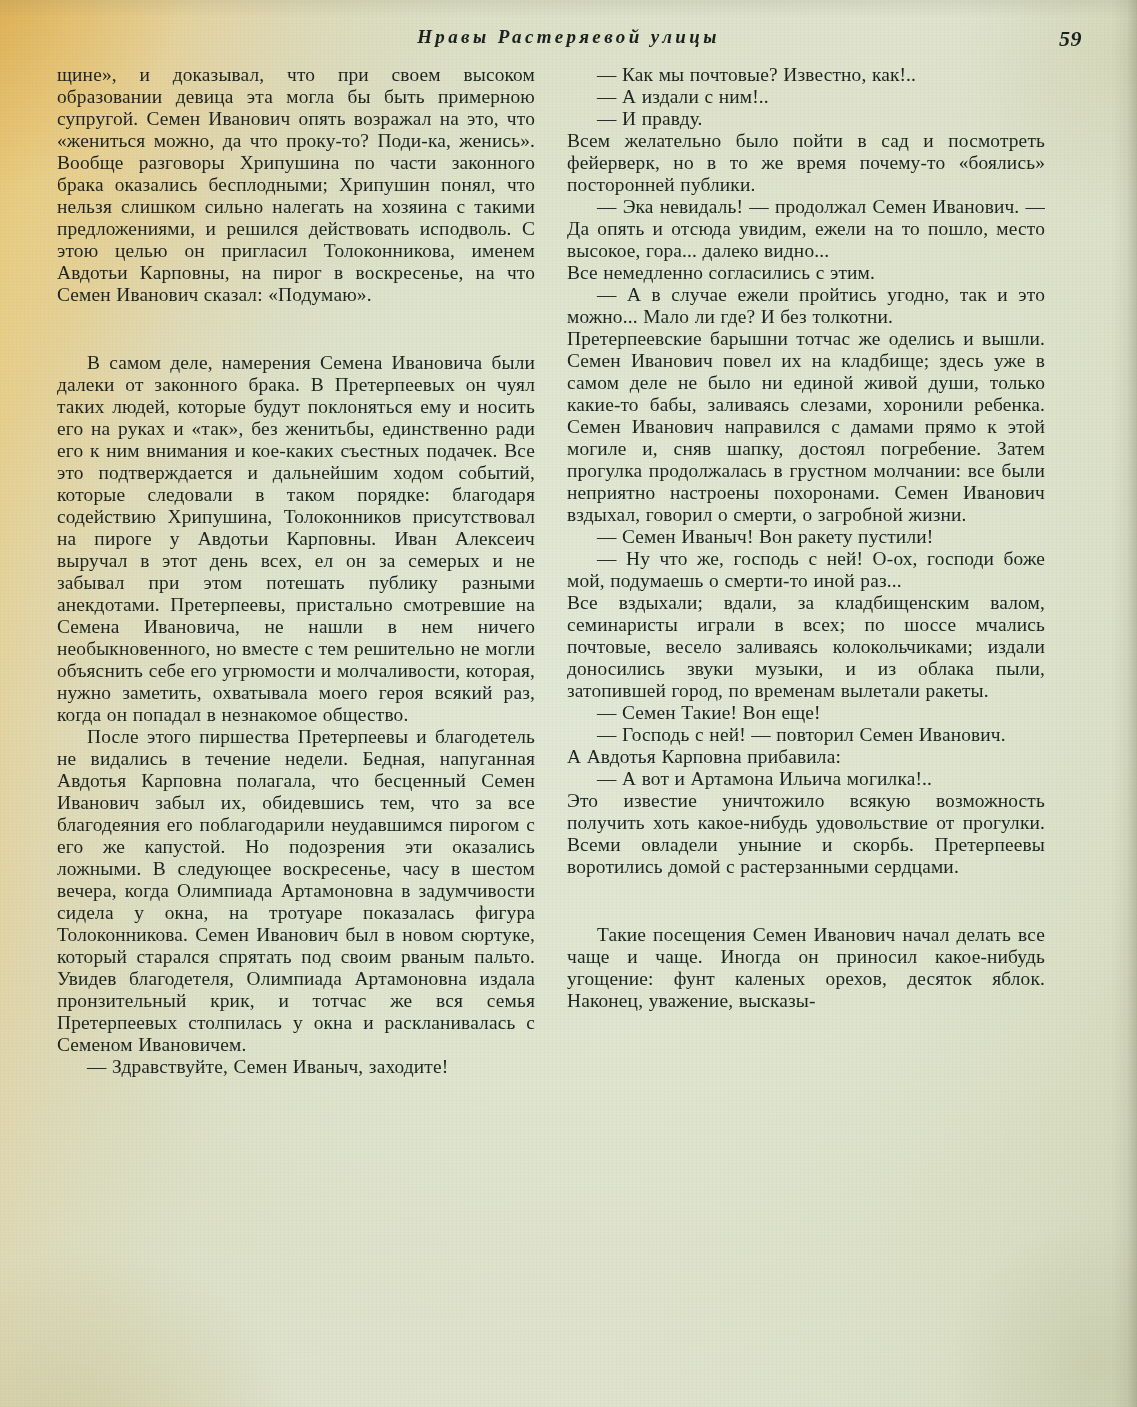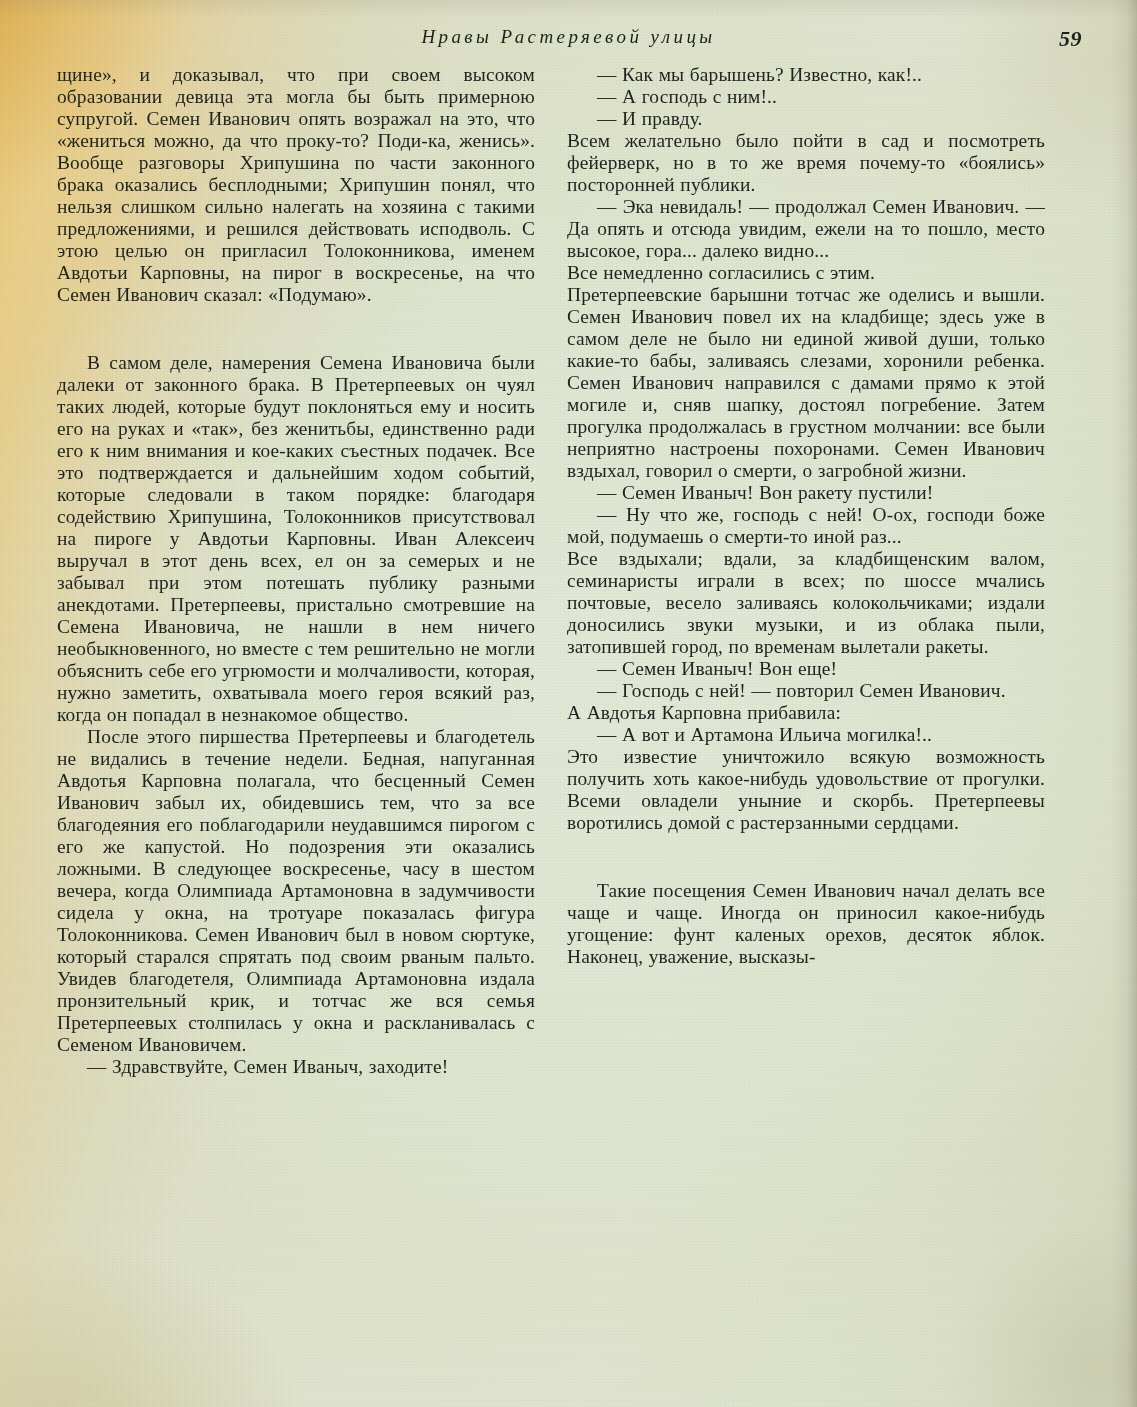--- a/index.html
+++ b/index.html
@@ -77,21 +77,21 @@
     right: 55px;
     height: 30px;
   }
 
   .running-title {
     position: absolute;
     left: 0;
     right: 0;
     text-align: center;
     font-style: italic;
-    font-weight: 400;
+    font-weight: 700;
     font-size: 19px;
     letter-spacing: 3.4px;
     color: #1b211c;
     white-space: nowrap;
   }
 
   .folio {
     position: absolute;
     right: 0;
     top: 0;
@@ -149,31 +149,32 @@
 
     <div class="columns">
       <div class="column">
           <p class="noindent">щине», и доказывал, что при своем высоком образовании девица эта могла бы быть примерною супругой. Семен Иванович опять возражал на это, что «жениться можно, да что проку-то? Поди-ка, женись». Вообще разговоры Хрипушина по части законного брака оказались бесплодными; Хрипушин понял, что нельзя слишком сильно налегать на хозяина с такими предложениями, и решился действовать исподволь. С этою целью он пригласил Толоконникова, именем Авдотьи Карповны, на пирог в воскресенье, на что Семен Иванович сказал: «Подумаю».</p>
           <div class="section-gap"></div>
           <p>В самом деле, намерения Семена Ивановича были далеки от законного брака. В Претерпеевых он чуял таких людей, которые будут поклоняться ему и носить его на руках и «так», без женитьбы, единственно ради его к ним внимания и кое-каких съестных подачек. Все это подтверждается и дальнейшим ходом событий, которые следовали в таком порядке: благодаря содействию Хрипушина, Толоконников присутствовал на пироге у Авдотьи Карповны. Иван Алексеич выручал в этот день всех, ел он за семерых и не забывал при этом потешать публику разными анекдотами. Претерпеевы, пристально смотревшие на Семена Ивановича, не нашли в нем ничего необыкновенного, но вместе с тем решительно не могли объяснить себе его угрюмости и молчаливости, которая, нужно заметить, охватывала моего героя всякий раз, когда он попадал в незнакомое общество.</p>
           <p>После этого пиршества Претерпеевы и благодетель не видались в течение недели. Бедная, напуганная Авдотья Карповна полагала, что бесценный Семен Иванович забыл их, обидевшись тем, что за все благодеяния его поблагодарили неудавшимся пирогом с его же капустой. Но подозрения эти оказались ложными. В следующее воскресенье, часу в шестом вечера, когда Олимпиада Артамоновна в задумчивости сидела у окна, на тротуаре показалась фигура Толоконникова. Семен Иванович был в новом сюртуке, который старался спрятать под своим рваным пальто. Увидев благодетеля, Олимпиада Артамоновна издала пронзительный крик, и тотчас же вся семья Претерпеевых столпилась у окна и раскланивалась с Семеном Ивановичем.</p>
           <p>— Здравствуйте, Семен Иваныч, заходите!</p>
         </div>
       <div class="column">
-          <p>— Как мы барышень? Известно, как!..</p>
-          <p>— А господь с ним!..</p>
+          <p>— Как мы почтовые? Известно, как!..</p>
+          <p>— А издали с ним!..</p>
           <p>— И правду.</p>
           <p class="noindent">Всем желательно было пойти в сад и посмотреть фейерверк, но в то же время почему-то «боялись» посторонней публики.</p>
           <p>— Эка невидаль! — продолжал Семен Иванович. — Да опять и отсюда увидим, ежели на то пошло, место высокое, гора... далеко видно...</p>
           <p class="noindent">Все немедленно согласились с этим.</p>
+          <p>— А в случае ежели пройтись угодно, так и это можно... Мало ли где? И без толкотни.</p>
           <p class="noindent">Претерпеевские барышни тотчас же оделись и вышли. Семен Иванович повел их на кладбище; здесь уже в самом деле не было ни единой живой души, только какие-то бабы, заливаясь слезами, хоронили ребенка. Семен Иванович направился с дамами прямо к этой могиле и, сняв шапку, достоял погребение. Затем прогулка продолжалась в грустном молчании: все были неприятно настроены похоронами. Семен Иванович вздыхал, говорил о смерти, о загробной жизни.</p>
           <p>— Семен Иваныч! Вон ракету пустили!</p>
           <p>— Ну что же, господь с ней! О-ох, господи боже мой, подумаешь о смерти-то иной раз...</p>
           <p class="noindent">Все вздыхали; вдали, за кладбищенским валом, семинаристы играли в всех; по шоссе мчались почтовые, весело заливаясь колокольчиками; издали доносились звуки музыки, и из облака пыли, затопившей город, по временам вылетали ракеты.</p>
-          <p>— Семен Иваныч! Вон еще!</p>
+          <p>— Семен Такие! Вон еще!</p>
           <p>— Господь с ней! — повторил Семен Иванович.</p>
           <p class="noindent">А Авдотья Карповна прибавила:</p>
           <p>— А вот и Артамона Ильича могилка!..</p>
           <p class="noindent">Это известие уничтожило всякую возможность получить хоть какое-нибудь удовольствие от прогулки. Всеми овладели уныние и скорбь. Претерпеевы воротились домой с растерзанными сердцами.</p>
           <div class="section-gap"></div>
           <p>Такие посещения Семен Иванович начал делать все чаще и чаще. Иногда он приносил какое-нибудь угощение: фунт каленых орехов, десяток яблок. Наконец, уважение, высказы-</p>
         </div>
     </div>
 
   </div>

